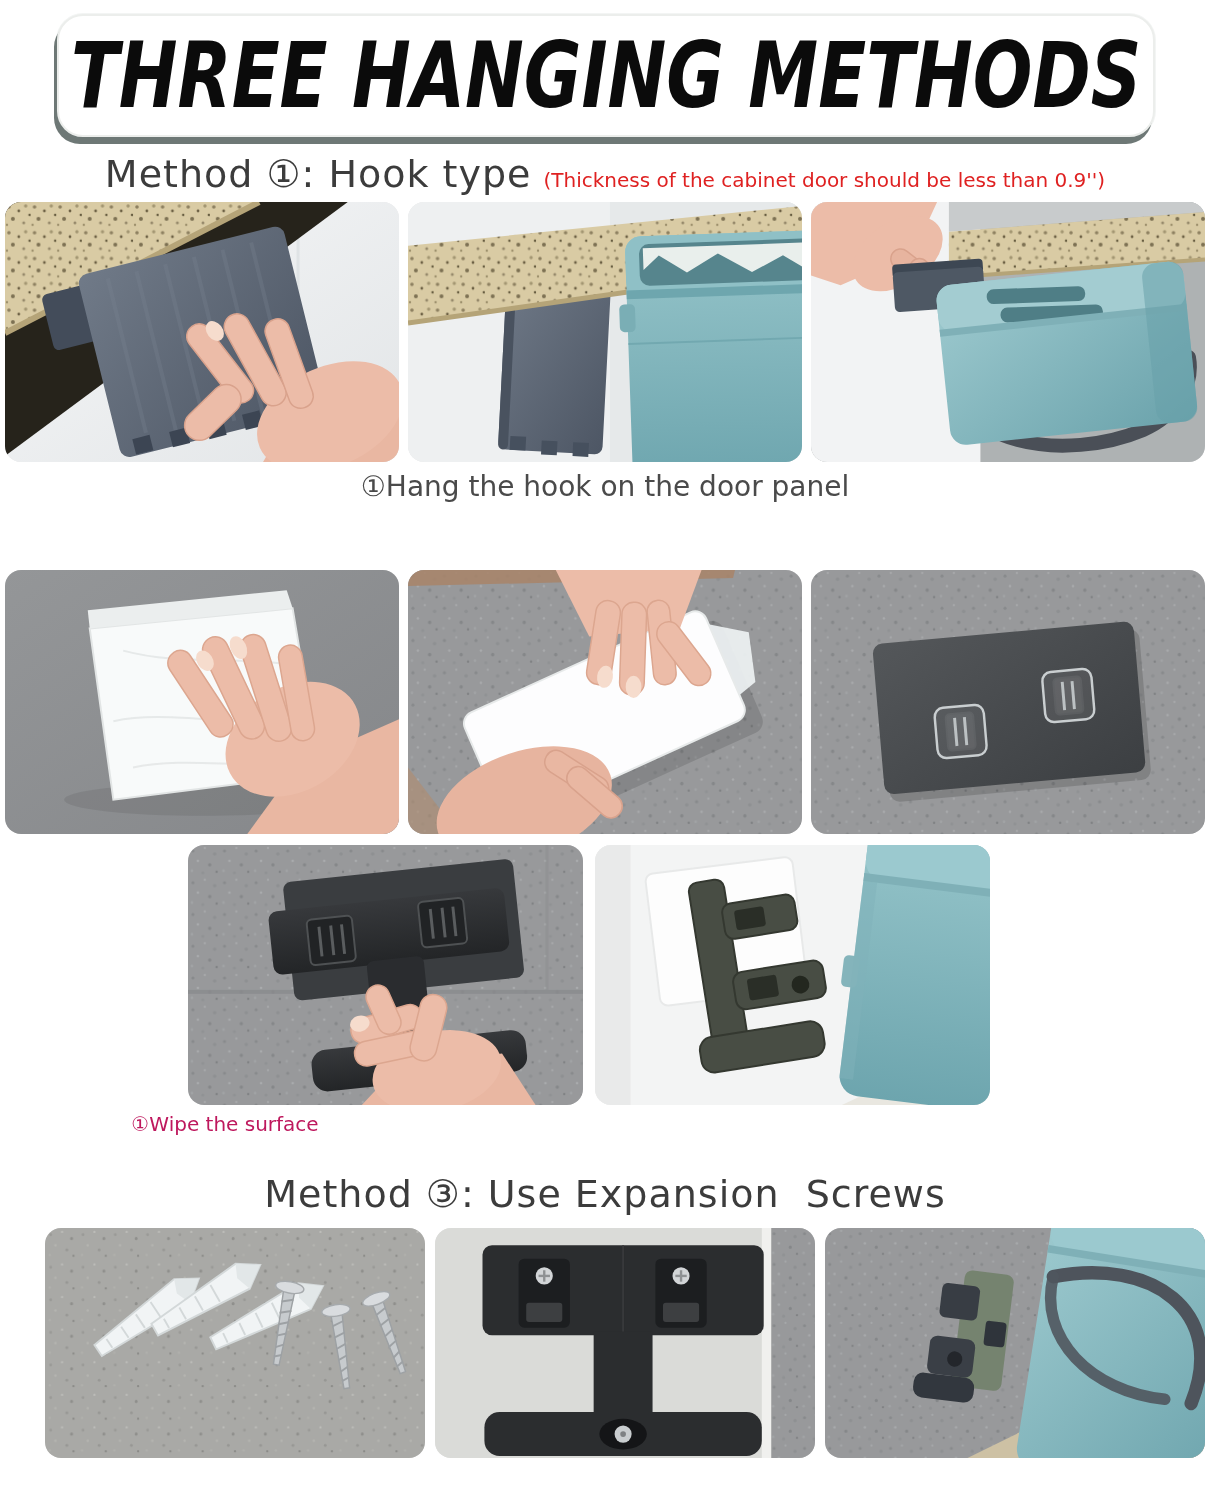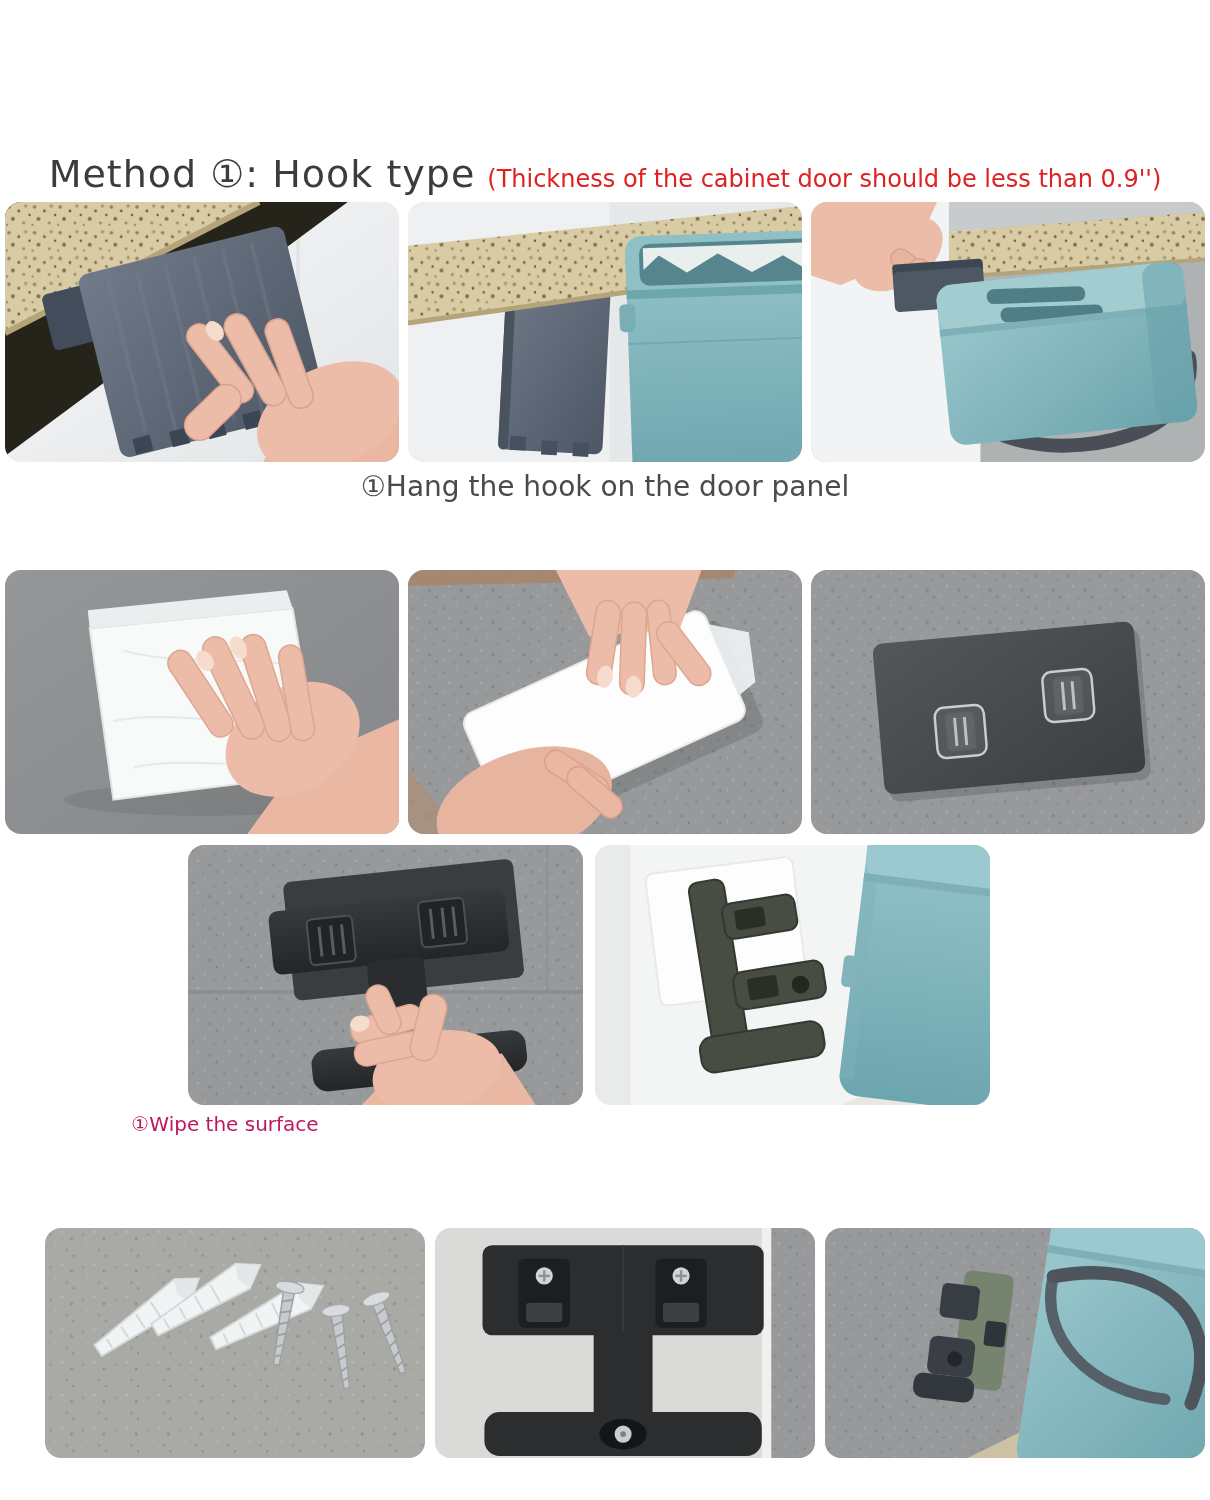--- a/index.html
+++ b/index.html
@@ -7,21 +7,21 @@
   .page{position:relative;width:1210px;height:1500px;background:#ffffff;overflow:hidden;
         font-family:"DejaVu Sans",sans-serif;}
   .banner{position:absolute;left:57px;top:14px;width:1094px;height:119px;background:#ffffff;
           border:2px solid #eceeec;border-radius:26px;
           box-shadow:-3px 7px 0 #6e7876, 0 0 0 1px #f3f5f4;
           display:flex;align-items:center;justify-content:center;}
   .banner-text{font-size:90px;font-weight:bold;font-style:italic;color:#0b0b0b;
                white-space:nowrap;transform:scaleX(0.78);line-height:1;letter-spacing:0;}
   .heading{position:absolute;left:0;width:100%;text-align:center;white-space:nowrap;}
   .h-main{font-size:38px;color:#3c3c3c;letter-spacing:1px;white-space:pre-wrap;}
-  .h-note{font-size:24px;color:#df2121;margin-left:12px;}
+  .h-note{font-size:20px;color:#df2121;margin-left:12px;}
   .row{position:absolute;display:flex;gap:9px;}
   .photo{flex:1;margin:0;border-radius:16px;overflow:hidden;background:#e8e8e8;position:relative;}
   .photo svg{display:block;width:100%;height:100%;}
   .cap-flex{position:absolute;left:0;width:100%;display:flex;justify-content:space-between;}
   .cap{flex:1;text-align:center;font-size:28px;color:#4a4a4a;white-space:nowrap;}
   .cap-abs{position:absolute;transform:translateX(-50%);font-size:20px;color:#be185d;white-space:nowrap;}
   .defs-holder{position:absolute;width:0;height:0;}
 </style>
 </head>
 <body>
@@ -85,20 +85,23 @@
         <stop offset="0" stop-color="#949698"></stop>
           <stop offset="1" stop-color="#85878a"></stop>
       </linearGradient>
       <linearGradient id="darkPlateGrad" x1="0" y1="0" x2="1" y2="1">
         <stop offset="0" stop-color="#54575a"></stop>
           <stop offset="1" stop-color="#3c3f42"></stop>
       </linearGradient>
     </defs>
   </svg>
 
+  <div class="banner">
+    <div class="banner-text">THREE HANGING METHODS</div>
+  </div>
 
   <div class="heading" style="top:152px">
     <span class="h-main">Method ①: Hook type</span><span class="h-note">(Thickness of the cabinet door should be less than 0.9'')</span>
   </div>
 
   <div class="row" style="left:5px;top:202px;width:1200px;height:260px">
     <figure class="photo">
       <svg viewBox="0 0 400 262" preserveAspectRatio="none">
         <rect width="400" height="262" fill="url(#panelGrad)"></rect>
         <rect x="296" y="0" width="3" height="262" fill="#dfe3e5"></rect>
@@ -325,20 +328,23 @@
           <rect x="262" y="36" width="190" height="8" fill="#7fb0b7"></rect>
           <rect x="252" y="120" width="16" height="32" rx="5" fill="#84b4bb"></rect>
           <rect x="262" y="44" width="14" height="200" fill="#7fb2ba" opacity="0.5"></rect>
         </g>
       </svg>
     </figure>
   </div>
 
   <div class="cap-abs" style="left:225px;top:1112px">①Wipe the surface</div>
 
+  <div class="heading" style="top:1172px">
+    <span class="h-main">Method ③: Use Expansion  Screws</span>
+  </div>
 
   <div class="row" style="left:45px;top:1228px;width:1160px;height:230px;gap:10px">
     <figure class="photo">
       <svg viewBox="0 0 400 240" preserveAspectRatio="none">
         <rect width="400" height="240" fill="url(#patConcreteLight)"></rect>
         <g transform="translate(52,122) rotate(-34)">
           <polygon points="0,0 108,-10 130,4 108,20 0,14" fill="#f1f4f5" stroke="#d3d8d9" stroke-width="2"></polygon>
           <line x1="14" y1="2" x2="14" y2="13" stroke="#d3d8d9" stroke-width="2"></line>
           <line x1="34" y1="0" x2="34" y2="14" stroke="#d3d8d9" stroke-width="2"></line>
           <line x1="54" y1="-2" x2="54" y2="15" stroke="#d3d8d9" stroke-width="2"></line>

